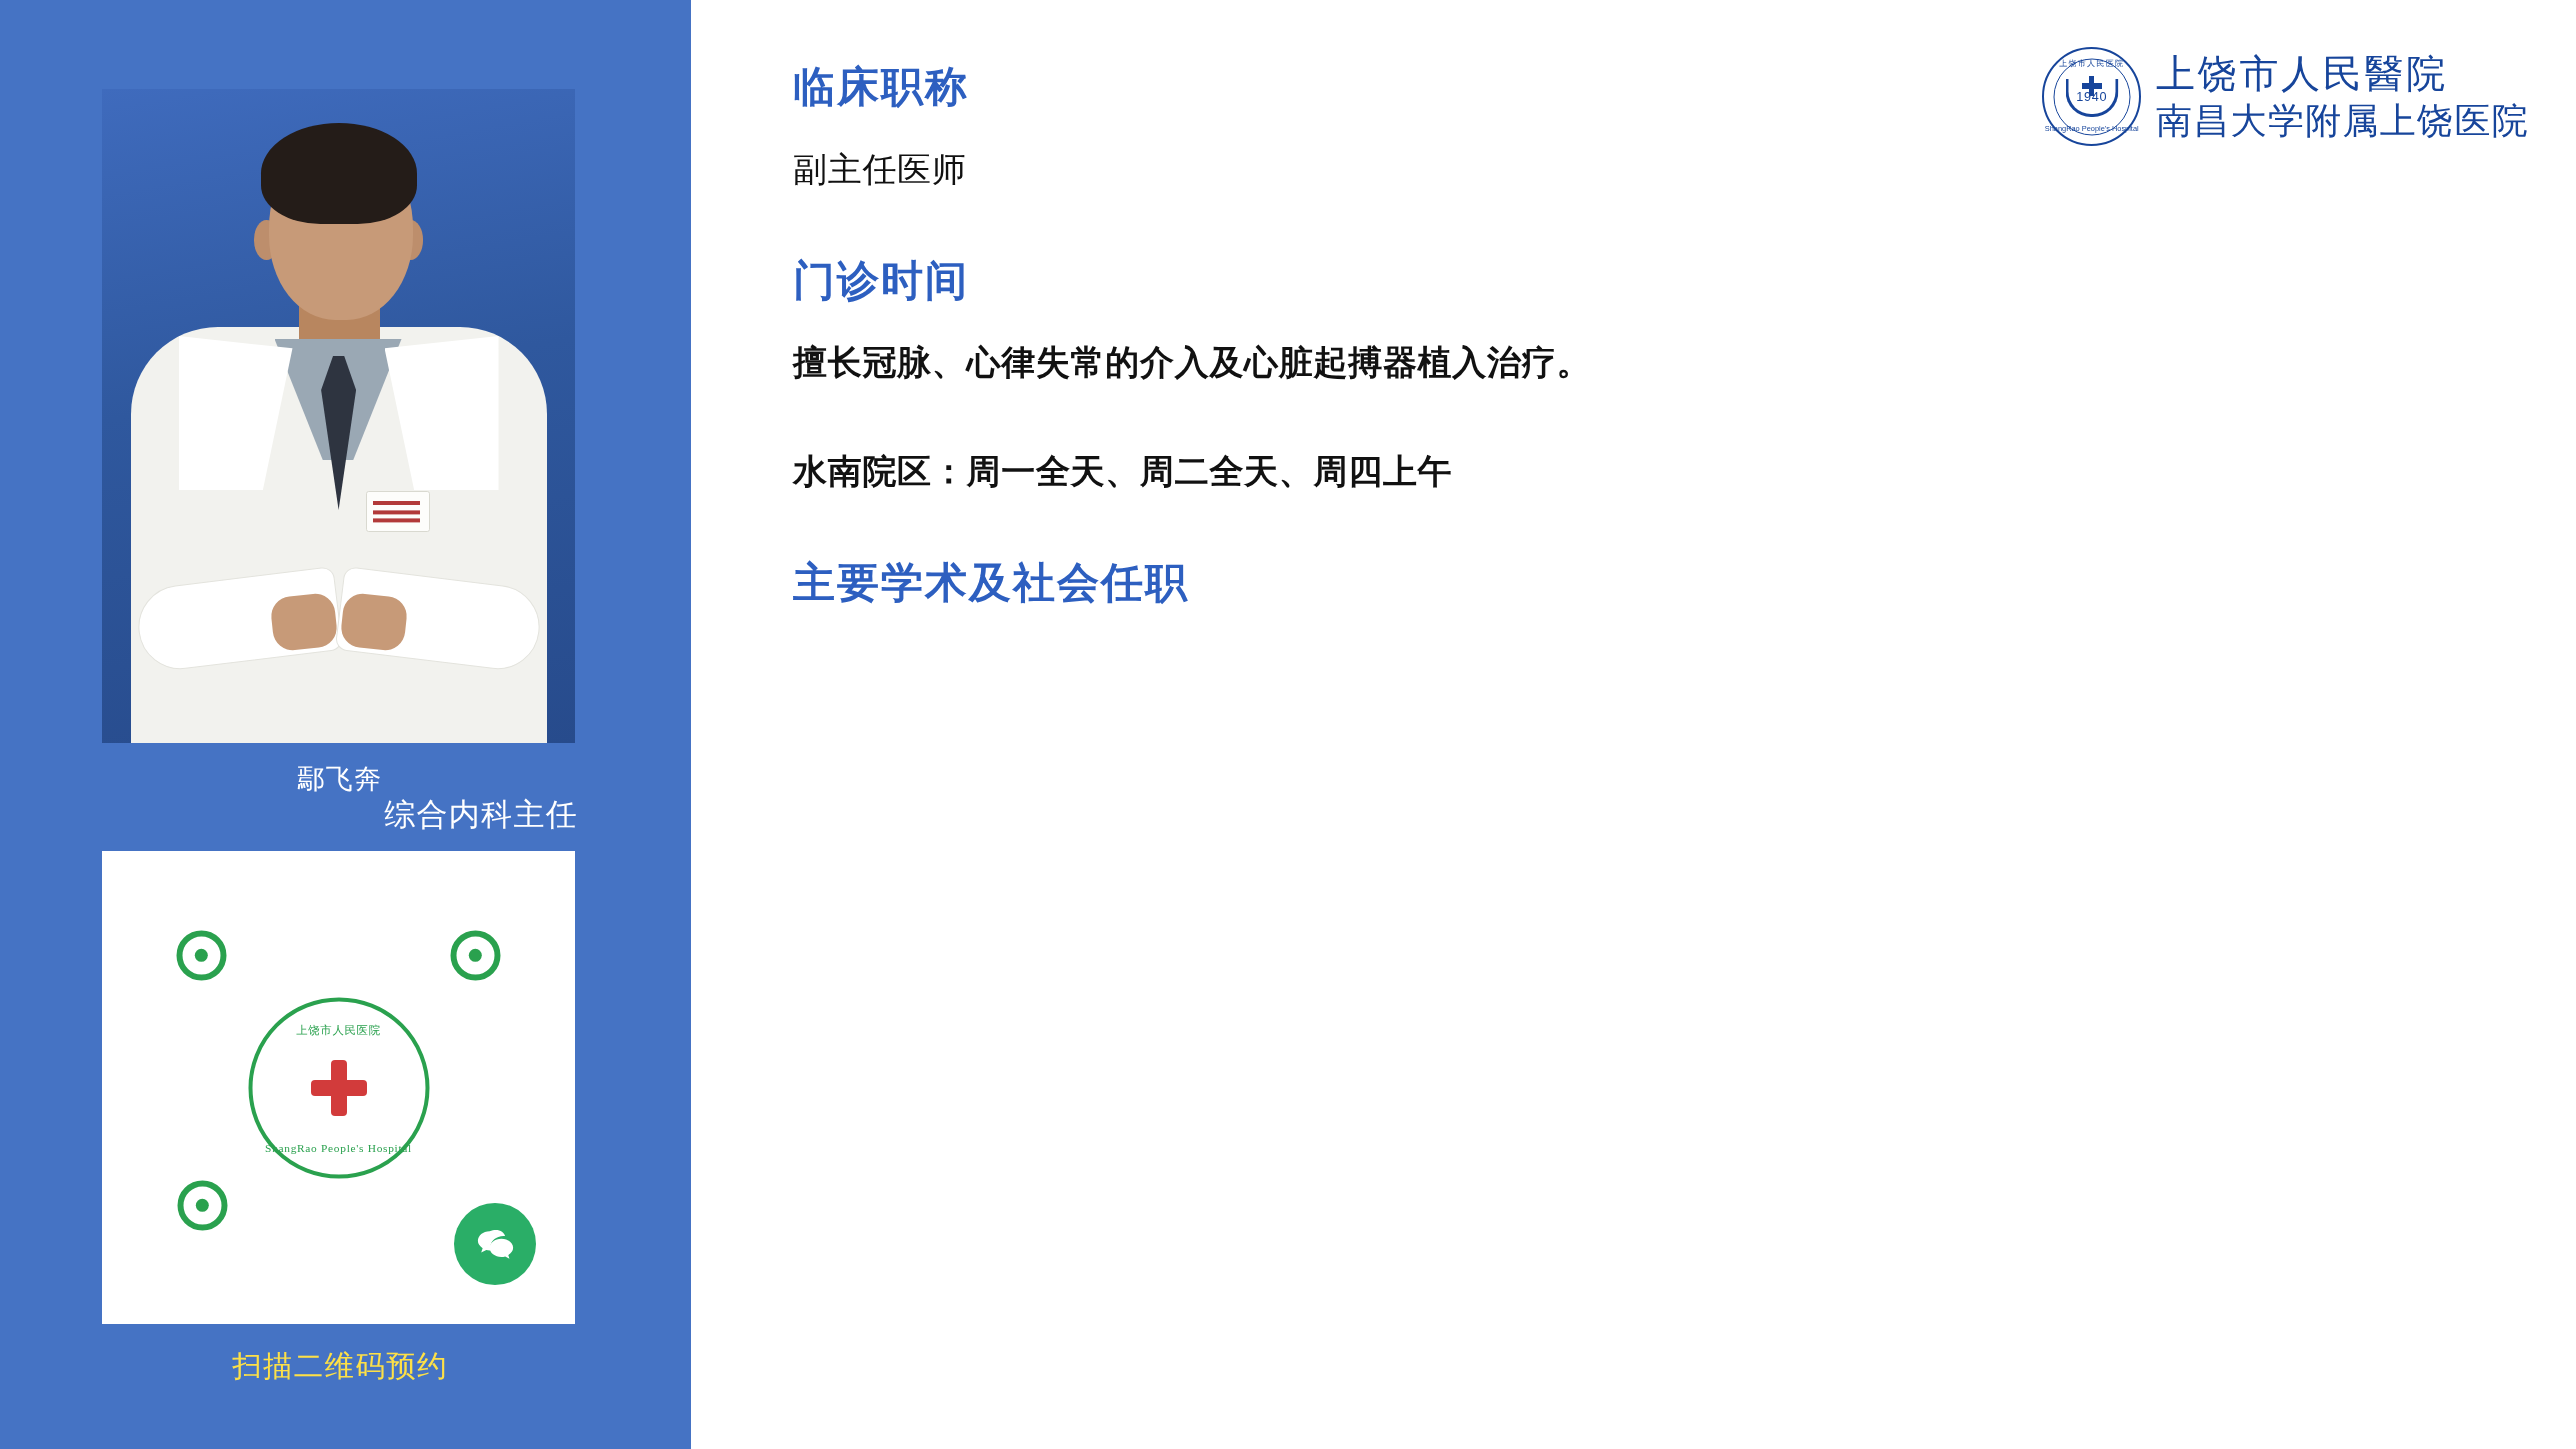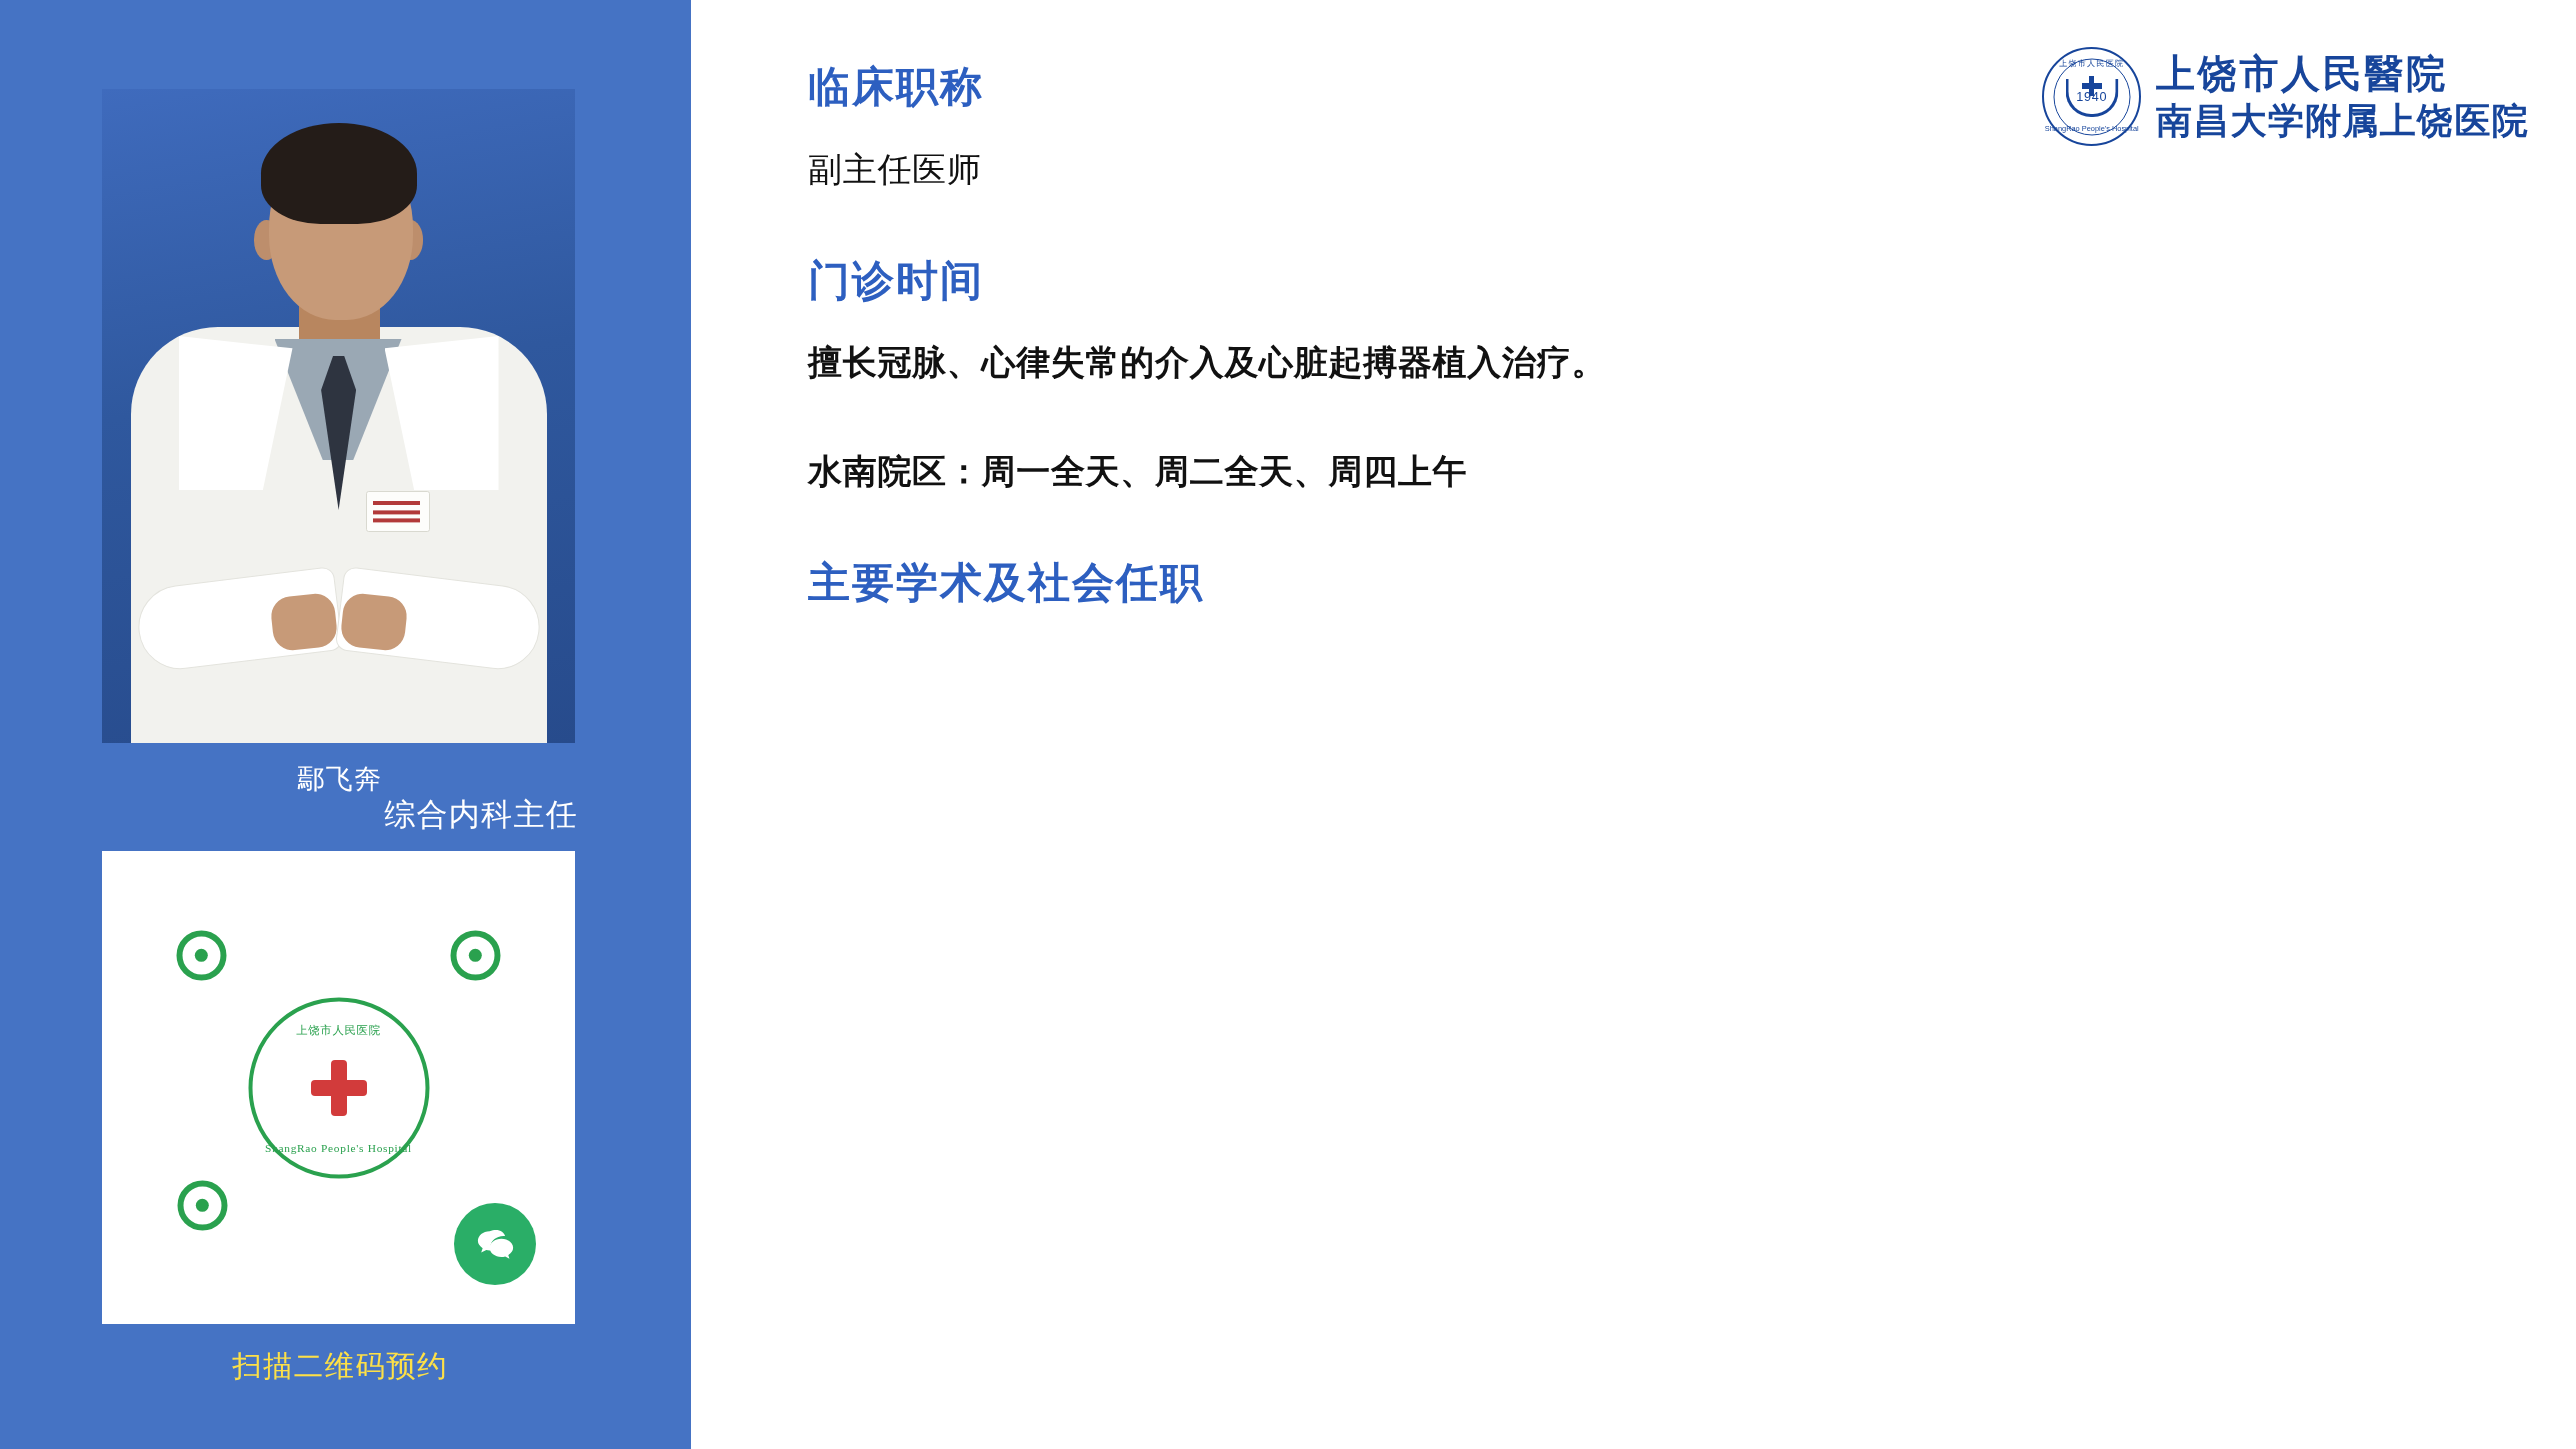--- a/index.html
+++ b/index.html
@@ -383,32 +383,32 @@
     top: 9.4px;
     font-size: 8px;
     color: #17459b;
     white-space: nowrap;
     letter-spacing: 1.3px;
   }
   .logo-text {
     color: #17459b;
     font-size: 39px;
     line-height: 1.28;
-    font-weight: bold;
+    font-weight: normal;
     letter-spacing: 2.7px;
     font-family: "Liberation Serif", "DejaVu Serif", serif;
   }
   .logo-text .lt2 {
     font-size: 36px;
     letter-spacing: 1.3px;
   }
 
   .content {
     position: absolute;
-    left: 117px;
+    left: 102px;
     top: 59px;
     right: 81px;
   }
   .section { margin-bottom: 59px; }
   .section:last-child { margin-bottom: 12px; }
   .sec-head {
     color: #2d5fc0;
     font-size: 42px;
     font-weight: bold;
     letter-spacing: 2px;

